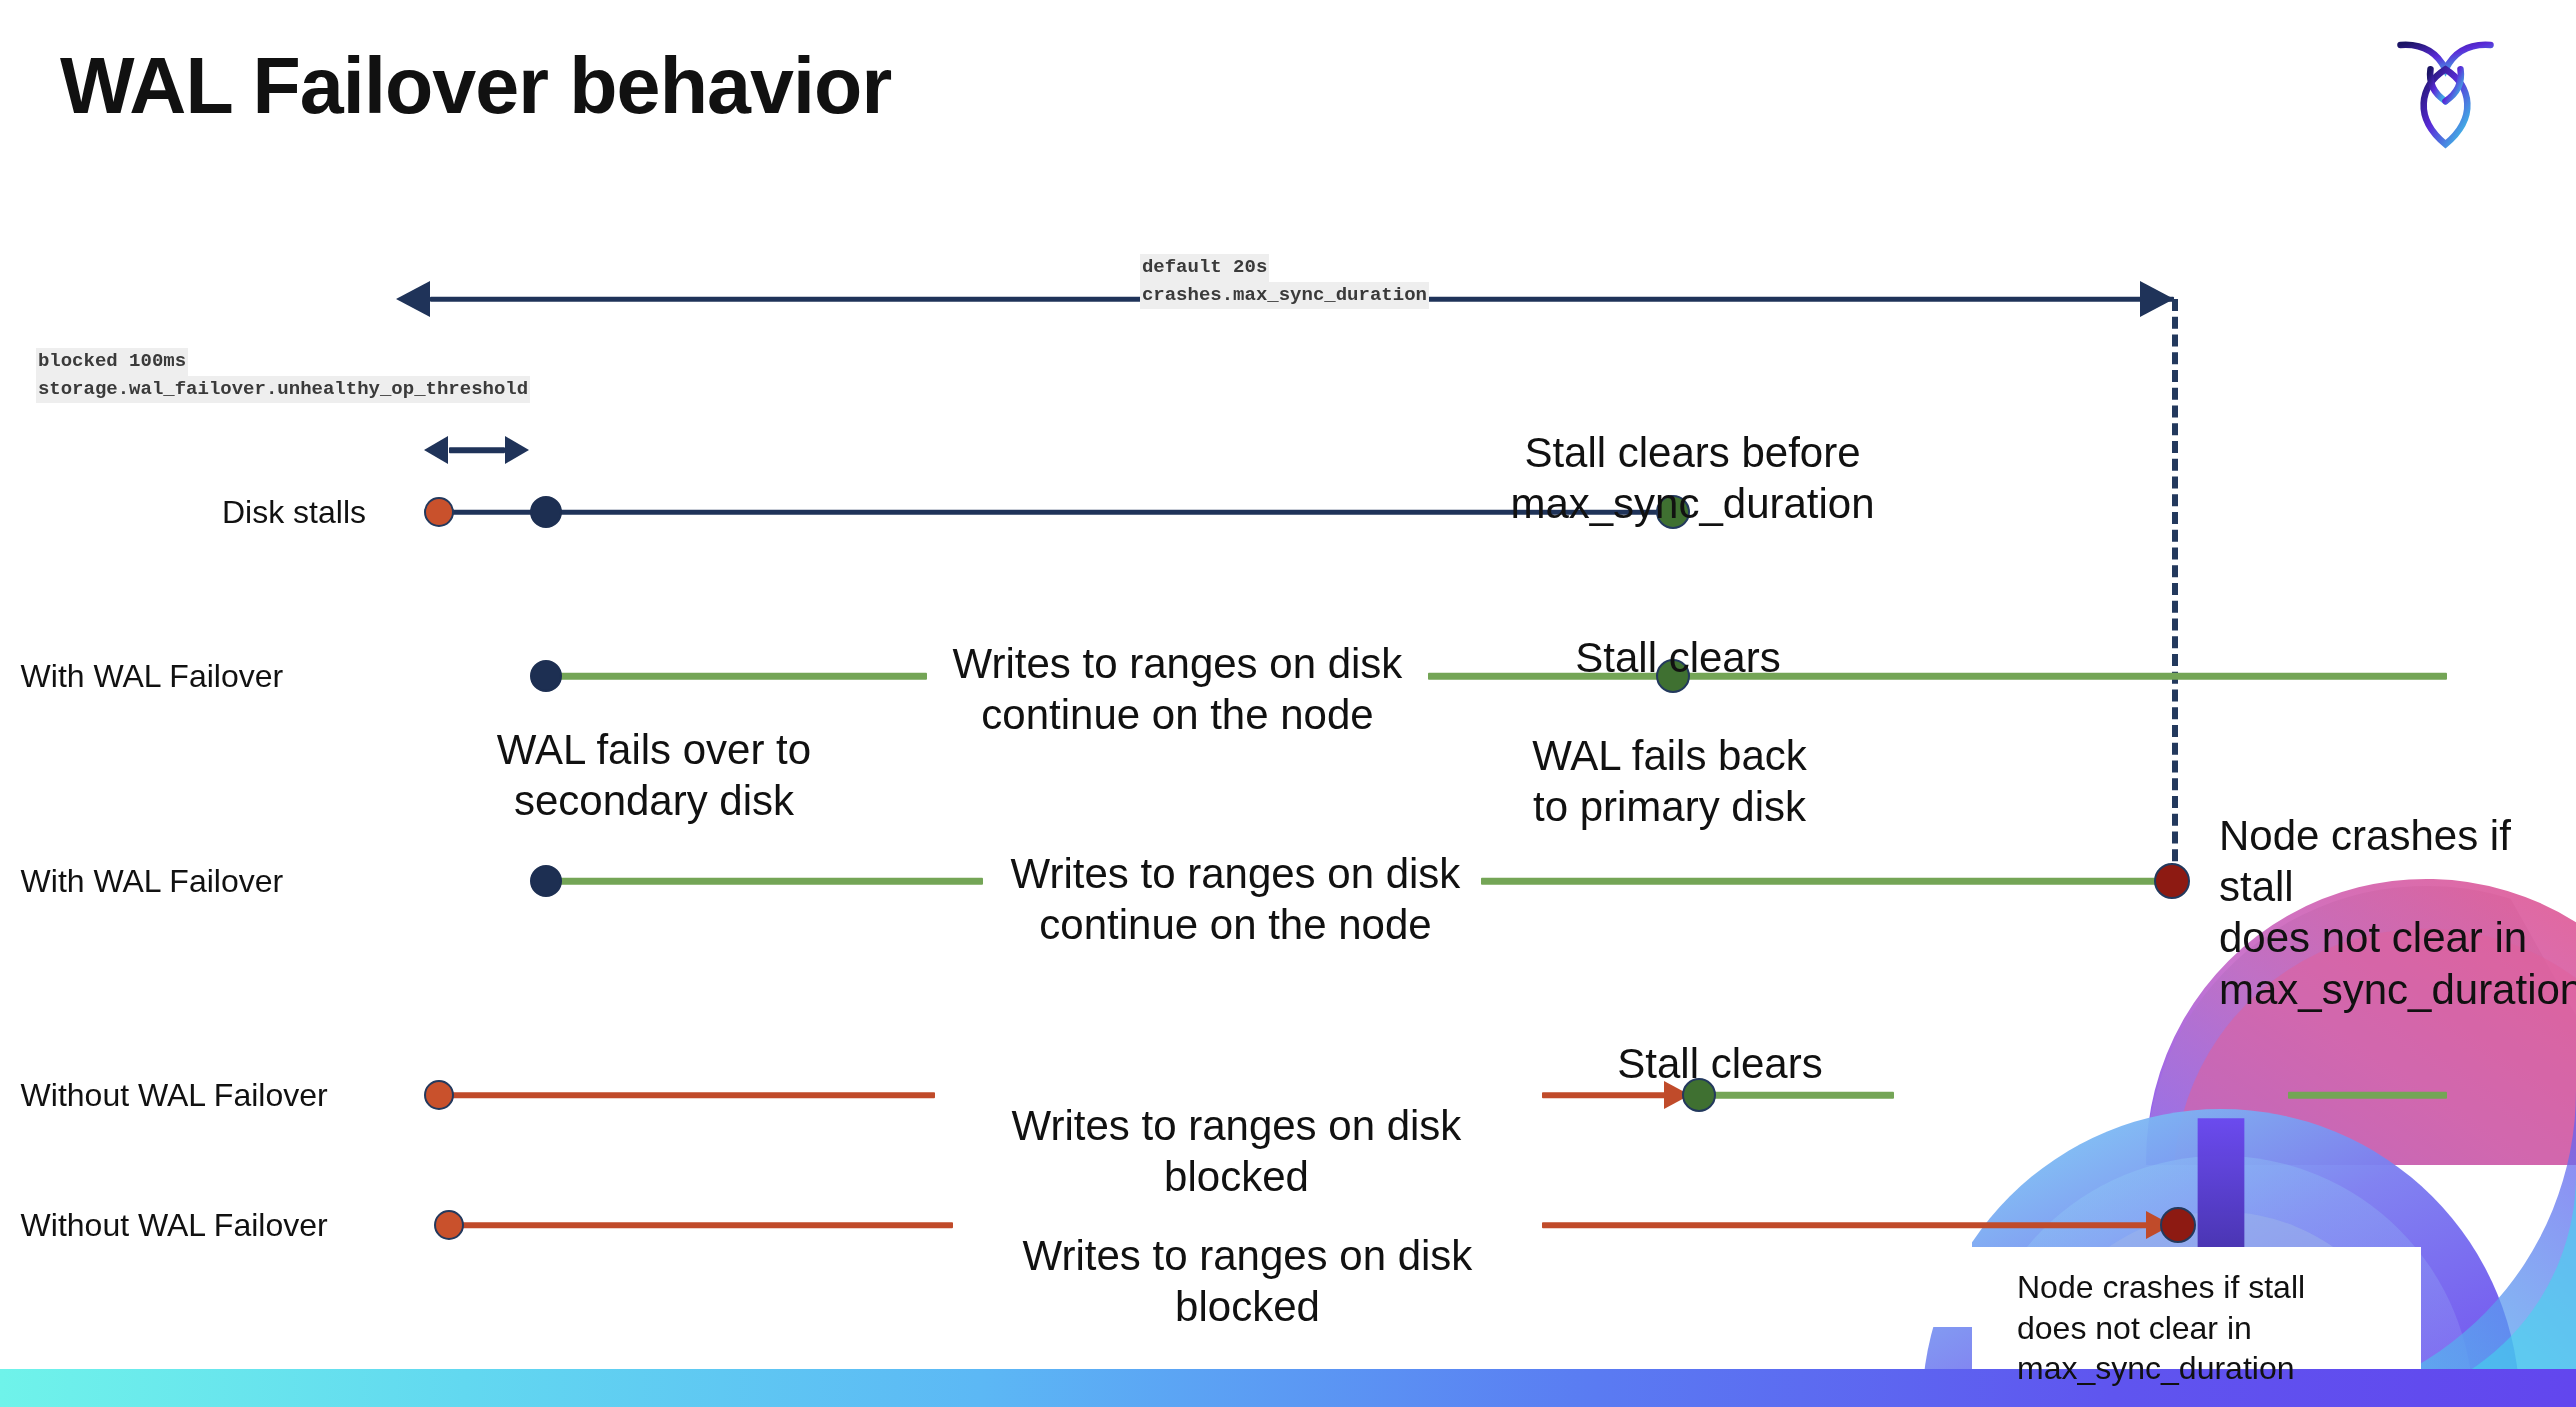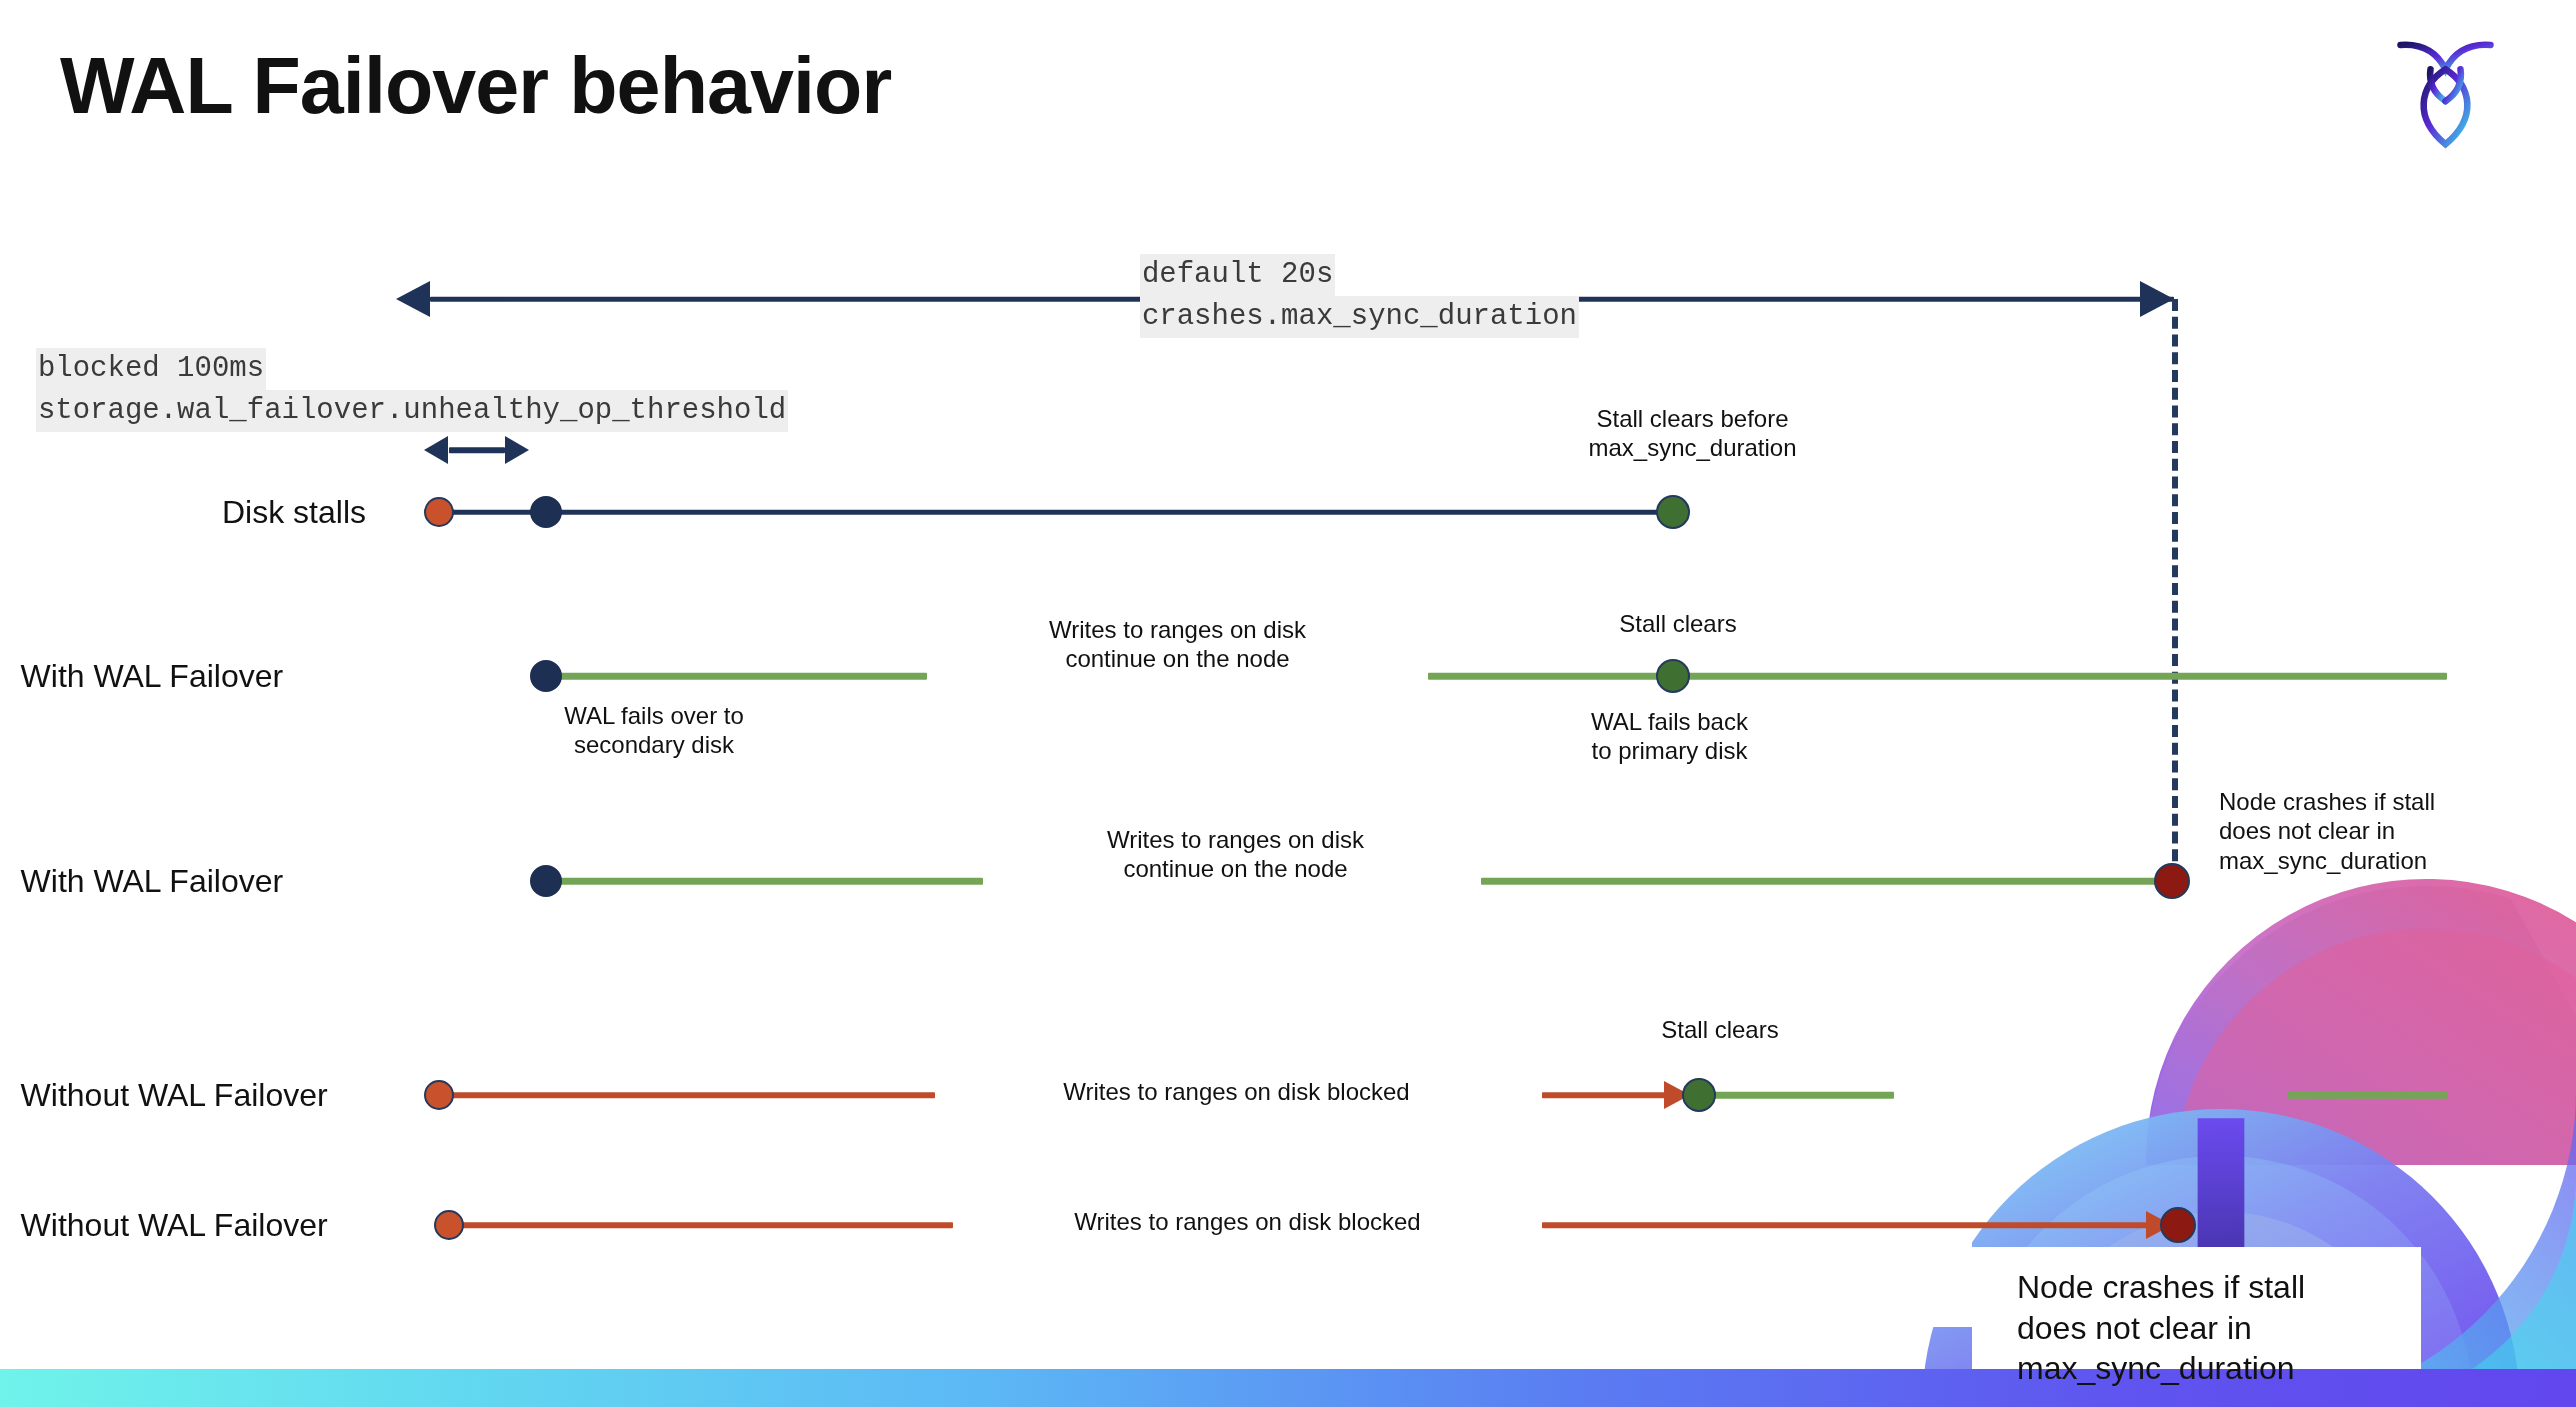--- a/index.html
+++ b/index.html
@@ -24,32 +24,32 @@
   .title{
     position:absolute;left:60px;top:45px;
     font-size:79px;font-weight:bold;color:#111111;
     letter-spacing:-0.9px;line-height:1.05;white-space:nowrap;
   }
 
   
   .logo{position:absolute;left:2393px;top:28px;width:105px;height:122px;}
 
   
-  .code-box{position:absolute;font-family:"Liberation Mono", monospace;font-size:29px;color:#3a3a3a;line-height:1.45;}
+  .code-box{position:absolute;font-family:"Liberation Mono", monospace;font-size:19px;color:#3a3a3a;line-height:1.45;font-weight:bold;}
   .code-box span{background:#eeeeee;display:inline-block;padding:0 1.9px;}
   #code-top{left:1140px;top:254px;}
   #code-left{left:36px;top:348px;}
 
   
   .row-label{
     position:absolute;font-size:32px;color:#111;white-space:nowrap;
     transform:translateY(-50%);
   }
   .note{
-    position:absolute;font-size:24px;color:#111;line-height:1.22;text-align:center;
+    position:absolute;font-size:42px;color:#111;line-height:1.22;text-align:center;margin-top:23px;
   }
   .note.left{text-align:left;}
 
   
   .seg{position:absolute;transform:translateY(-50%);border-radius:0.9px;}
   .seg.navy{background:#1f3359;height:4.7px;}
   .seg.green{background:#74a556;height:6.5px;}
   .seg.thin-orange{background:#c04b2a;height:5.6px;}
 
   

